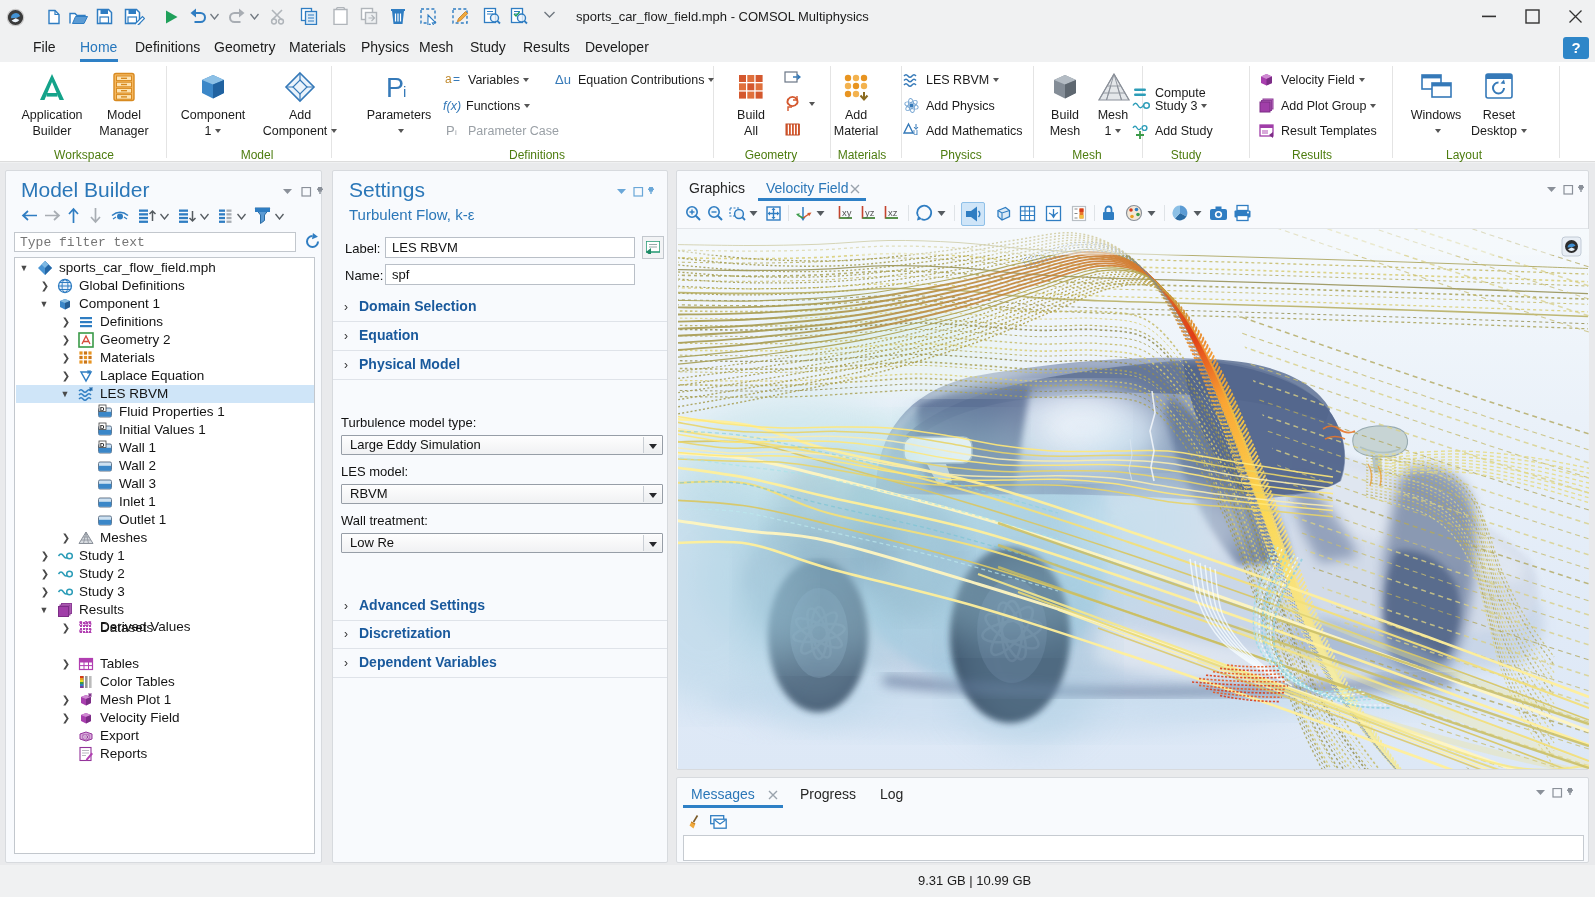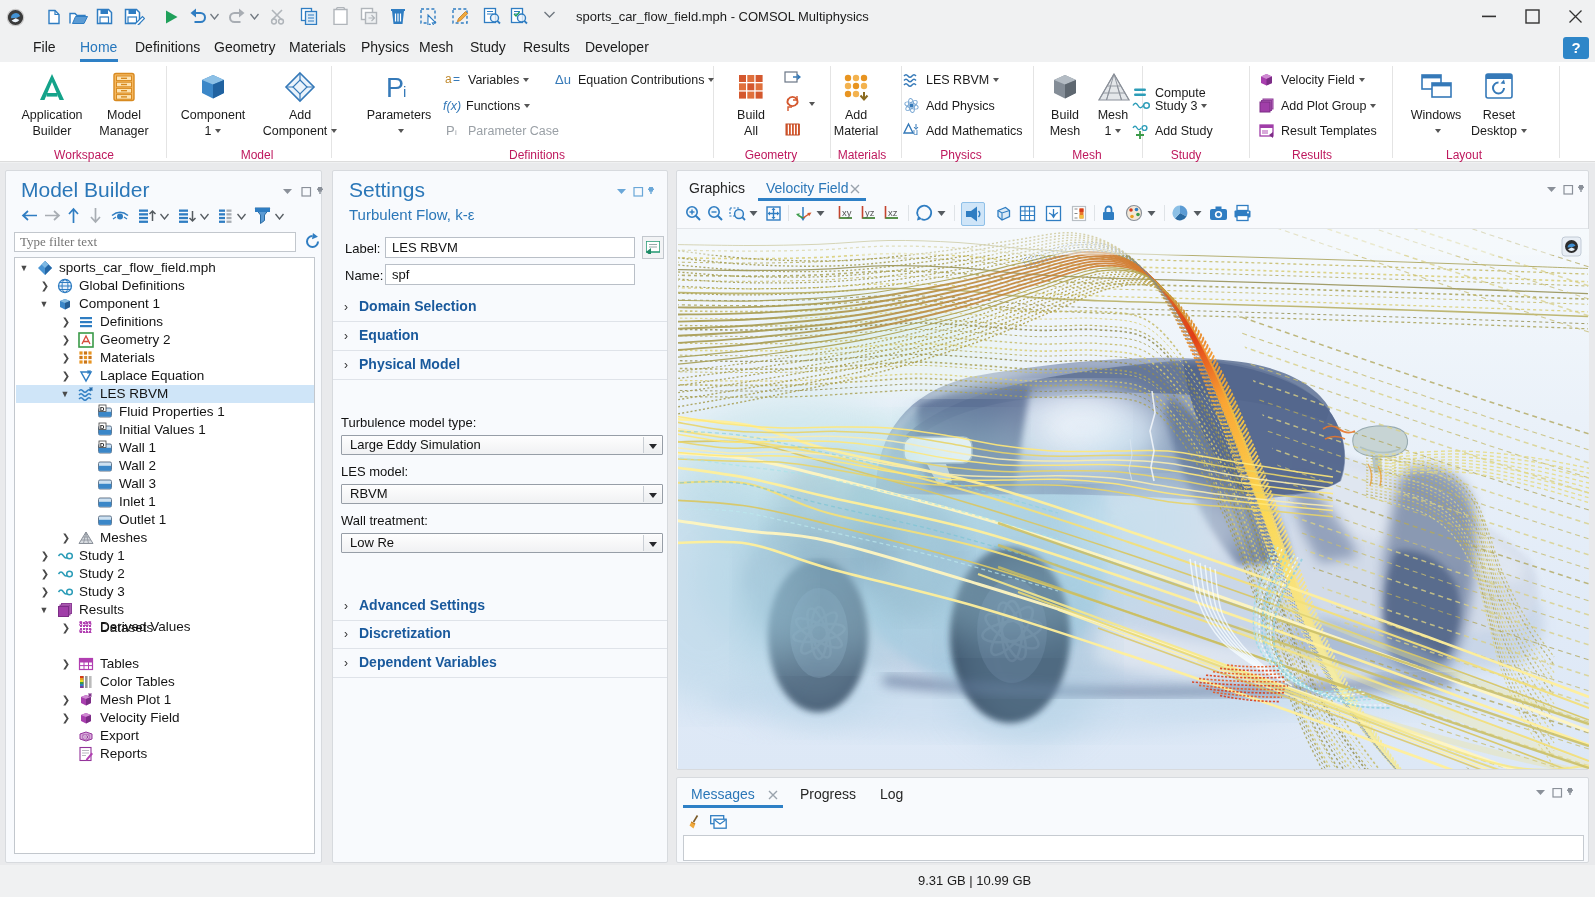--- a/index.html
+++ b/index.html
@@ -1,31 +1,31 @@
 <!DOCTYPE html>
 <html><head><meta charset="utf-8"><style>
 *{margin:0;padding:0;box-sizing:border-box}
 html,body{width:1595px;height:897px;overflow:hidden;font-family:"Liberation Sans",sans-serif;background:#f0f1f2;-webkit-font-smoothing:antialiased}
 .abs{position:absolute}
 #titlebar{position:absolute;left:0;top:0;width:1595px;height:33px;background:#f0f1f2}
 #menubar{position:absolute;left:0;top:33px;width:1595px;height:29px;background:#f0f1f2;font-size:14px;color:#1b1b1b}
 .mi{position:absolute;top:6px}
 #ribbon{position:absolute;left:0;top:62px;width:1595px;height:100px;background:#ffffff;border-bottom:1px solid #dcdcdc}
 .gsep{position:absolute;top:4px;width:1px;height:92px;background:#e4e4e4}
-.glabel{position:absolute;top:86px;font-size:12px;color:#be185d;text-align:center;transform:translateX(-50%);white-space:nowrap}
+.glabel{position:absolute;top:86px;font-size:12px;color:#4d7c0f;text-align:center;transform:translateX(-50%);white-space:nowrap}
 .bigbtn{position:absolute;top:4px;text-align:center;font-size:12.5px;color:#1b1b1b;line-height:16px}
 .bigbtn .ic{margin:3px auto 4px;width:32px;height:32px;position:relative}
 .smrow{position:absolute;font-size:12.5px;color:#1b1b1b;white-space:nowrap;height:18px;line-height:18px}
 .smrow .ic{display:inline-block;width:17px;height:17px;vertical-align:-4px;margin-right:6px;position:relative}
 .caret{display:inline-block;width:0;height:0;border-left:3.5px solid transparent;border-right:3.5px solid transparent;border-top:4px solid #555;vertical-align:2px;margin-left:4px}
 #mainbg{position:absolute;left:0;top:163px;width:1595px;height:702px;background:#e9eaec}
 .panel{position:absolute;background:#f8fafd;border:1px solid #d7dade;border-radius:2px}
 .ptitle{color:#2b77b8;font-size:21px}
 #statusbar{position:absolute;left:0;top:865px;width:1595px;height:32px;background:#f0f1f2;font-size:13px;color:#1b1b1b}
-input{font-family:Liberation Serif, serif}
+input{font-family:Liberation Mono, monospace}
 .tb{position:absolute;background:#fff;border:1px solid #b9bfc7;font-size:13px;color:#111;padding-left:6px;line-height:19px;white-space:nowrap;overflow:hidden}
 .sect{position:absolute;left:0;width:100%;border-bottom:1px solid #dfe3e9;color:#19599c;font-size:14px;font-weight:bold;line-height:28px}
 .sect .chev{display:inline-block;width:26px;text-align:center;color:#333;font-weight:normal;font-size:12px}
 .slabel{position:absolute;font-size:13px;color:#111}
 .dd{position:absolute;height:20px;background:linear-gradient(#fefefe,#f0f1f3);border:1px solid #979ea7;font-size:13px;color:#111;line-height:18px;padding-left:8px;border-radius:1px}
 .dd .arr{position:absolute;right:1px;top:1px;bottom:1px;width:18px;background:linear-gradient(#fbfbfc,#eceef0);border-left:1px solid #c9ced4}
 .dd .arr:after{content:"";position:absolute;left:5px;top:7px;border-left:4px solid transparent;border-right:4px solid transparent;border-top:5px solid #26272b}
 .trow{position:absolute;left:1px;height:18px;font-size:13.5px;color:#141414;white-space:nowrap;line-height:18px}
 .trow .tchev{position:absolute;width:10px;text-align:center;color:#4a4a4a;font-size:10px;top:0}
 .trow .tic{position:absolute;width:16px;height:16px;top:1px}

